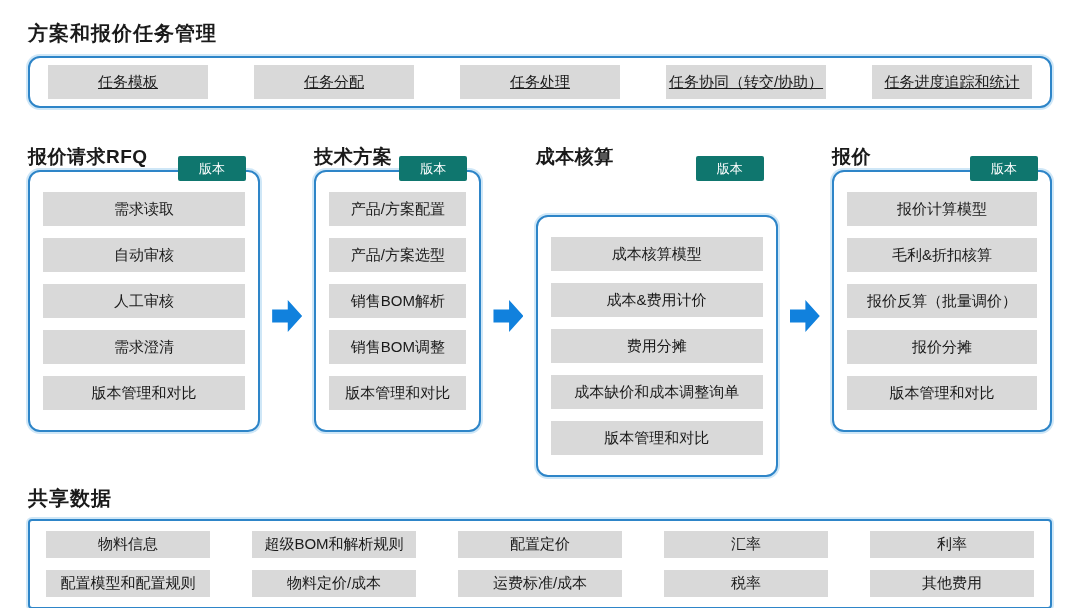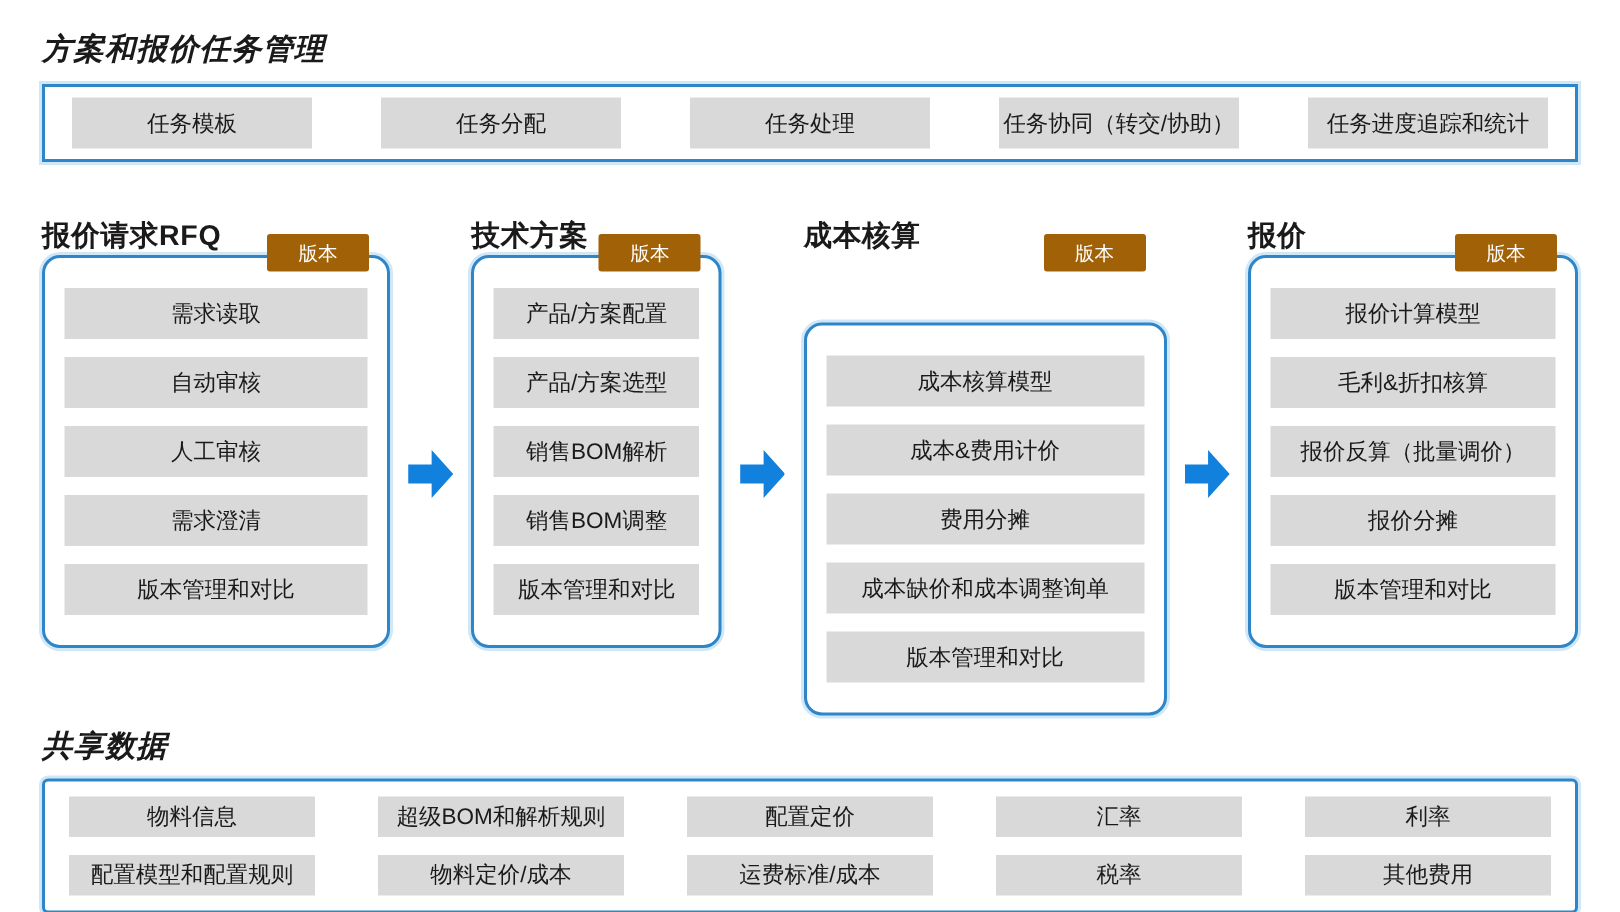--- a/index.html
+++ b/index.html
@@ -1,38 +1,38 @@
 <!DOCTYPE html>
 <html><head>
 <meta charset="utf-8">
 <style>
   html,body{margin:0;padding:0;background:#ffffff;}
   body{font-family:"Liberation Sans","DejaVu Sans",sans-serif;color:#1a1a1a;}
   .page{position:relative;width:1080px;height:608px;box-sizing:border-box;
         padding:20px 28px 12px 28px;overflow:hidden;background:#fff;}
 
-  .section-title{font-size:20px;font-weight:bold;line-height:26px;letter-spacing:1px;font-style:italic;}
+  .section-title{font-size:20px;font-weight:bold;line-height:26px;letter-spacing:1px;}
 
   
   .frame{background:#fff;border:2px solid #2e85c8;box-shadow:0 0 0 2px #cfe7f7;}
 
   
-  .top-bar{margin-top:10px;border-radius:0;height:52px;box-sizing:border-box;
+  .top-bar{margin-top:10px;border-radius:12px;height:52px;box-sizing:border-box;
            display:grid;grid-template-columns:repeat(5,1fr);gap:46px;
-           align-items:center;padding:0 18px;}
+           align-items:center;padding:0 18px;text-decoration:underline;}
   .gray-box{background:#d9d9d9;height:34px;display:flex;align-items:center;justify-content:center;
             font-size:15px;white-space:nowrap;}
 
   
   .flow{margin-top:32px;display:flex;justify-content:space-between;align-items:flex-start;}
   .col{display:flex;flex-direction:column;}
   .col-head{display:flex;justify-content:space-between;align-items:flex-end;height:30px;position:relative;z-index:2;text-align:center;}
   .col-title{font-size:19px;font-weight:bold;white-space:nowrap;letter-spacing:0.5px;}
   .badge{width:68px;height:25px;margin-bottom:-11px;margin-right:14px;
-         background:#a16207;color:#ffffff;font-size:13px;
+         background:#0f766e;color:#ffffff;font-size:13px;
          display:flex;align-items:center;justify-content:center;border-radius:2px;}
   .col-body{border-radius:12px;height:262px;box-sizing:border-box;
             padding:20px 13px;display:flex;flex-direction:column;justify-content:space-between;}
   .col-body .gray-box{height:34px;font-size:15px;}
 
   .c1{width:232px;}
   .c2{width:167px;}
   .c3{width:242px;gap:45px;}
   .c4{width:220px;}
 

